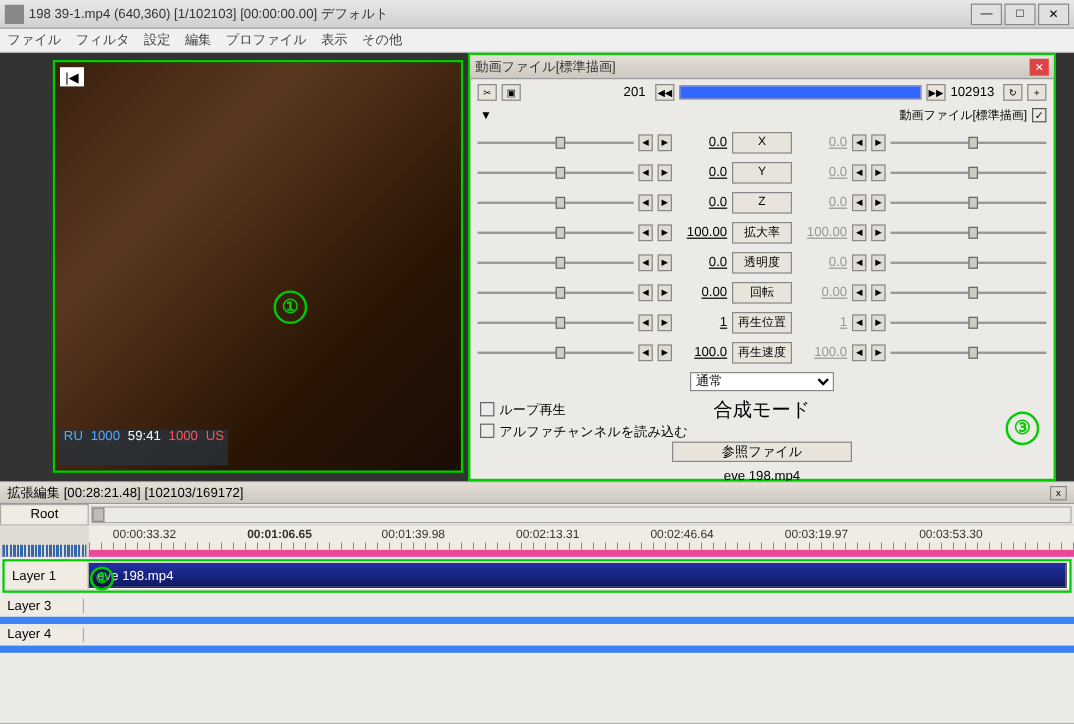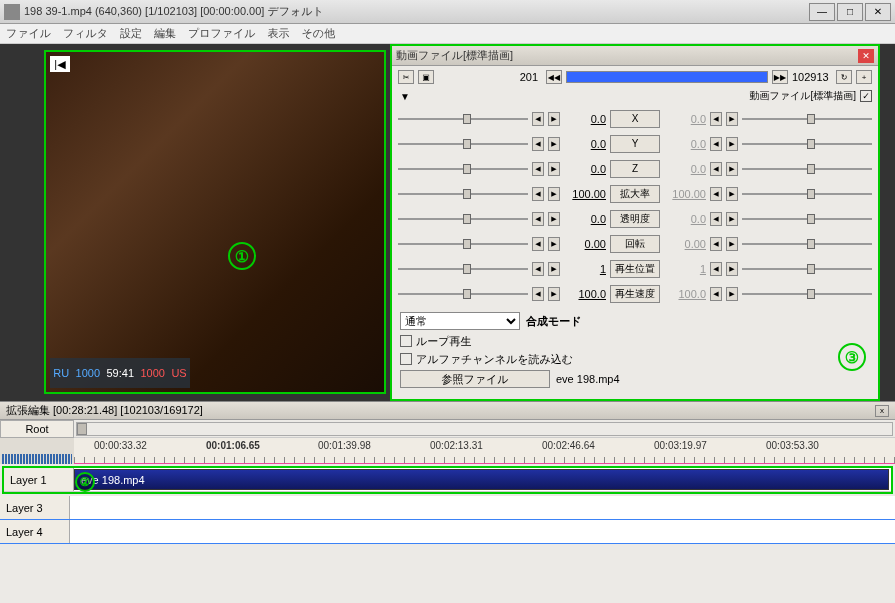--- a/index.html
+++ b/index.html
@@ -12,21 +12,21 @@
 .winbtn { width: 26px; height: 18px; background: #e0e0e0; border: 1px solid #888; display: flex; align-items: center; justify-content: center; font-size: 10px; cursor: pointer; }
 
 .menubar { background: #f0f0f0; height: 20px; display: flex; align-items: center; padding: 0 6px; gap: 12px; border-bottom: 1px solid #ccc; }
 .menubar span { color: #444; cursor: pointer; }
 
 .mainarea { position: relative; height: 357px; background: #333; }
 .preview { position: absolute; left: 44px; top: 6px; width: 342px; height: 344px; background: #2a1a0a; border: 2px solid #0c0; overflow: hidden; }
 .preview-inner { position: absolute; inset: 0; background: linear-gradient(135deg, #3a2010 0%, #5a3820 30%, #2a1505 70%, #1a0d05 100%); }
 .preview .goto-start { position: absolute; left: 4px; top: 4px; width: 20px; height: 16px; background: #fff; display: flex; align-items: center; justify-content: center; cursor: pointer; }
 .preview .marker1 { position: absolute; left: 182px; top: 190px; width: 28px; height: 28px; border: 2px solid #0c0; border-radius: 50%; color: #0c0; font-size: 16px; display: flex; align-items: center; justify-content: center; font-weight: bold; }
-.hud { position: absolute; left: 4px; bottom: 4px; width: 140px; height: 30px; background: rgba(40,50,60,0.8); display: flex; align-items: center; justify-content: space-around; color: #fff; font-size: 8px; }
+.hud { position: absolute; left: 4px; bottom: 4px; width: 140px; height: 30px; background: rgba(40,50,60,0.8); display: flex; align-items: flex-start; justify-content: space-around; color: #fff; font-size: 8px; }
 .hud .ru { color: #5af; }
 .hud .us { color: #f55; }
 
 .panel { position: absolute; left: 390px; top: 0; width: 490px; height: 357px; background: #eceae6; border: 2px solid #0c0; }
 .panel-title { background: linear-gradient(#e4e0d8, #ccc8c0); height: 20px; display: flex; align-items: center; padding: 0 4px; border-bottom: 1px solid #999; }
 .panel-title .t { flex: 1; color: #333; }
 .panel-title .close { width: 16px; height: 14px; background: #d44; color: #fff; display: flex; align-items: center; justify-content: center; cursor: pointer; font-size: 9px; }
 
 .panel-top { height: 22px; display: flex; align-items: center; padding: 2px 6px; gap: 4px; }
 .panel-top .smallbtn { width: 16px; height: 14px; border: 1px solid #888; background: #e8e4dc; font-size: 8px; display: flex; align-items: center; justify-content: center; cursor: pointer; }
@@ -43,50 +43,50 @@
 .prow { display: flex; align-items: center; height: 25px; gap: 4px; }
 .prow .slider { flex: 1; height: 14px; position: relative; }
 .prow .slider::before { content: ""; position: absolute; left: 0; right: 0; top: 6px; height: 2px; background: #999; }
 .prow .slider .thumb { position: absolute; top: 2px; width: 8px; height: 10px; background: #d0ccc4; border: 1px solid #666; left: 50%; }
 .prow .step { width: 12px; height: 14px; border: 1px solid #888; background: #e0dcd4; font-size: 7px; display: flex; align-items: center; justify-content: center; cursor: pointer; }
 .prow .val { width: 42px; text-align: right; text-decoration: underline; font-size: 11px; }
 .prow .val.gray { color: #999; }
 .prow .name { width: 50px; height: 18px; border: 1px solid #888; background: #e8e4dc; display: flex; align-items: center; justify-content: center; font-size: 10px; cursor: pointer; }
 
 .panel-bottom { padding: 2px 8px; position: relative; }
-.panel-bottom .row { display: flex; align-items: center; height: 22px; gap: 6px; }
+.panel-bottom .row { display: flex; align-items: center; height: 22px; gap: 6px; flex-direction: column; }
 .panel-bottom select { width: 120px; height: 18px; border: 1px solid #888; background: #fff; font-size: 11px; }
-.panel-bottom .lbl { font-size: 11px; font-weight: bold; }
+.panel-bottom .lbl { font-size: 16px; }
 .panel-bottom .chkrow { display: flex; align-items: center; height: 18px; gap: 4px; }
 .panel-bottom .chk { width: 12px; height: 12px; border: 1px solid #666; }
 .panel-bottom .refbtn { width: 150px; height: 18px; border: 1px solid #888; background: #e8e4dc; display: flex; align-items: center; justify-content: center; cursor: pointer; }
 .panel .marker3 { position: absolute; right: 12px; bottom: 28px; width: 28px; height: 28px; border: 2px solid #0c0; border-radius: 50%; color: #0c0; font-size: 16px; display: flex; align-items: center; justify-content: center; font-weight: bold; }
 
 .timeline { position: absolute; left: 0; top: 401px; right: 0; bottom: 0; background: #eceae6; border-top: 1px solid #888; }
 .tl-title { background: linear-gradient(#e4e0d8, #ccc8c0); height: 18px; padding: 0 6px; display: flex; align-items: center; border-bottom: 1px solid #999; }
 .tl-title .t { flex: 1; font-size: 11px; }
 .tl-title .close { width: 14px; height: 12px; border: 1px solid #888; font-size: 8px; display: flex; align-items: center; justify-content: center; cursor: pointer; }
 .tl-root { height: 18px; display: flex; align-items: center; border-bottom: 1px solid #ccc; }
 .tl-root .rootbtn { width: 74px; height: 18px; border: 1px solid #aaa; background: #f0ece4; display: flex; align-items: center; justify-content: center; }
-.tl-ruler { height: 26px; display: flex; border-bottom: 1px solid #ec4899; text-align: right; }
+.tl-ruler { height: 26px; display: flex; border-bottom: 6px solid #ec4899; text-align: right; }
 .tl-ruler .head { width: 74px; height: 26px; background: #e0dcd4; position: relative; }
 .tl-ruler .head .scrub { position: absolute; left: 2px; bottom: 0; right: 2px; height: 10px; background: repeating-linear-gradient(90deg, #36a, #36a 2px, transparent 2px, transparent 3px); }
 .tl-ruler .ticks { flex: 1; position: relative; background: #f0ece4; }
 .tl-ruler .tick { position: absolute; top: 2px; font-size: 10px; color: #333; }
 .tl-ruler .ticks::after { content:""; position:absolute; left:0; right:0; bottom:0; height:6px; background: repeating-linear-gradient(90deg, #888, #888 1px, transparent 1px, transparent 10px); }
 
 .tl-layers { border: 2px solid #0c0; margin: 2px; }
 .tl-layer { height: 24px; display: flex; border-bottom: 1px solid #ccc; }
 .tl-layer .lname { width: 70px; background: #f0ece4; border-right: 1px solid #aaa; display: flex; align-items: center; padding-left: 6px; font-size: 11px; }
 .tl-layer .ltrack { flex: 1; position: relative; background: #fff; }
 .tl-clip { position: absolute; left: 0; top: 1px; bottom: 1px; right: 2px; display: flex; align-items: center; padding-left: 6px; color: #fff; font-size: 11px; border: 1px solid #333; }
 .tl-clip.video { background: linear-gradient(#2030a0, #101860); }
 .tl-clip.audio { background: linear-gradient(#902030, #601018); }
 .marker2 { position: absolute; left: 0px; top: 2px; width: 20px; height: 20px; border: 2px solid #0c0; border-radius: 50%; color: #0c0; font-size: 12px; display: flex; align-items: center; justify-content: center; font-weight: bold; background: rgba(0,0,0,0.3); z-index:5; }
-.tl-outer .tl-layer { height: 24px; display: flex; border-bottom: 1px solid #3b82f6; }
+.tl-outer .tl-layer { height: 24px; display: flex; border-bottom: 6px solid #3b82f6; align-items: center; }
 </style>
 </head>
 <body>
 
 <div class="titlebar">
   <div class="icon"></div>
   <div class="title">198 39-1.mp4 (640,360)  [1/102103] [00:00:00.00]  デフォルト</div>
   <div class="winbtns">
     <div class="winbtn">—</div>
     <div class="winbtn">□</div>

